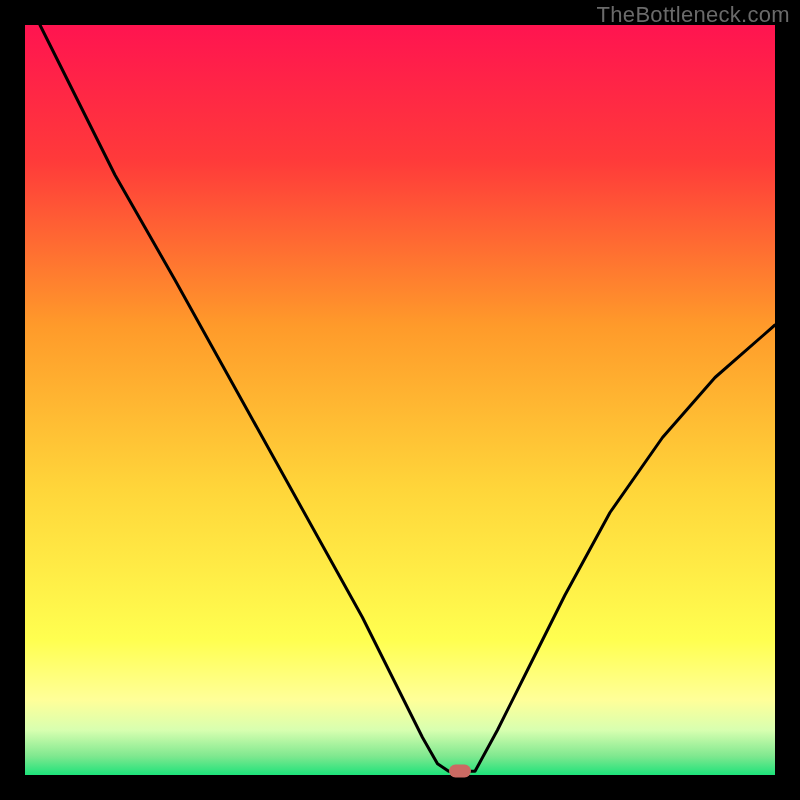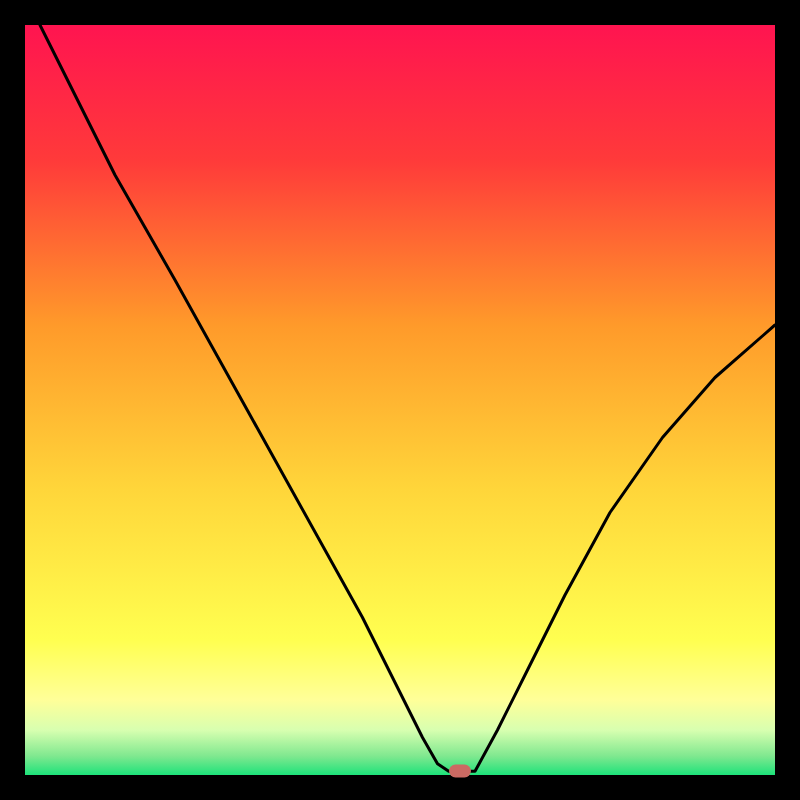--- a/index.html
+++ b/index.html
@@ -45,20 +45,21 @@
     border-radius: 7px;
     transform: translate(-50%, -50%);
     z-index: 3;
   }
 </style>
 </head>
 <body>
 
 <div class="frame">
 
+  <div class="watermark">TheBottleneck.com</div>
 
   <div class="plot-area">
     <svg id="plot-svg" width="750" height="750" viewBox="0 0 750 750">
       <defs>
         <linearGradient id="bg-grad" x1="0" y1="0" x2="0" y2="1">
             <stop offset="0%" stop-color="#ff1450"></stop>
             <stop offset="18%" stop-color="#ff3a3a"></stop>
             <stop offset="40%" stop-color="#ff9a2a"></stop>
             <stop offset="62%" stop-color="#ffd63a"></stop>
             <stop offset="82%" stop-color="#ffff50"></stop>

